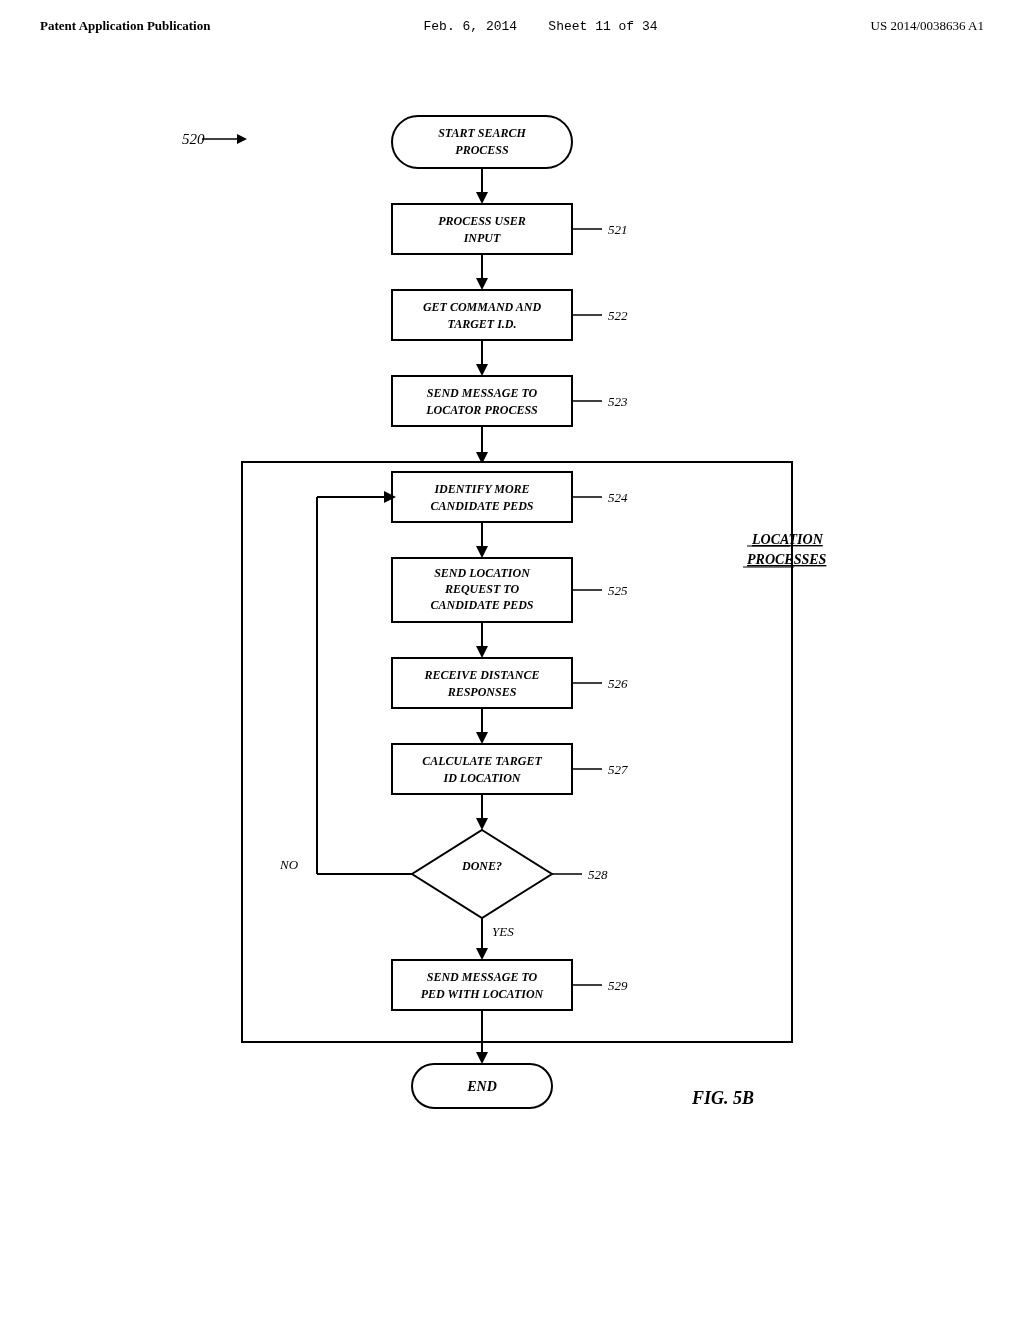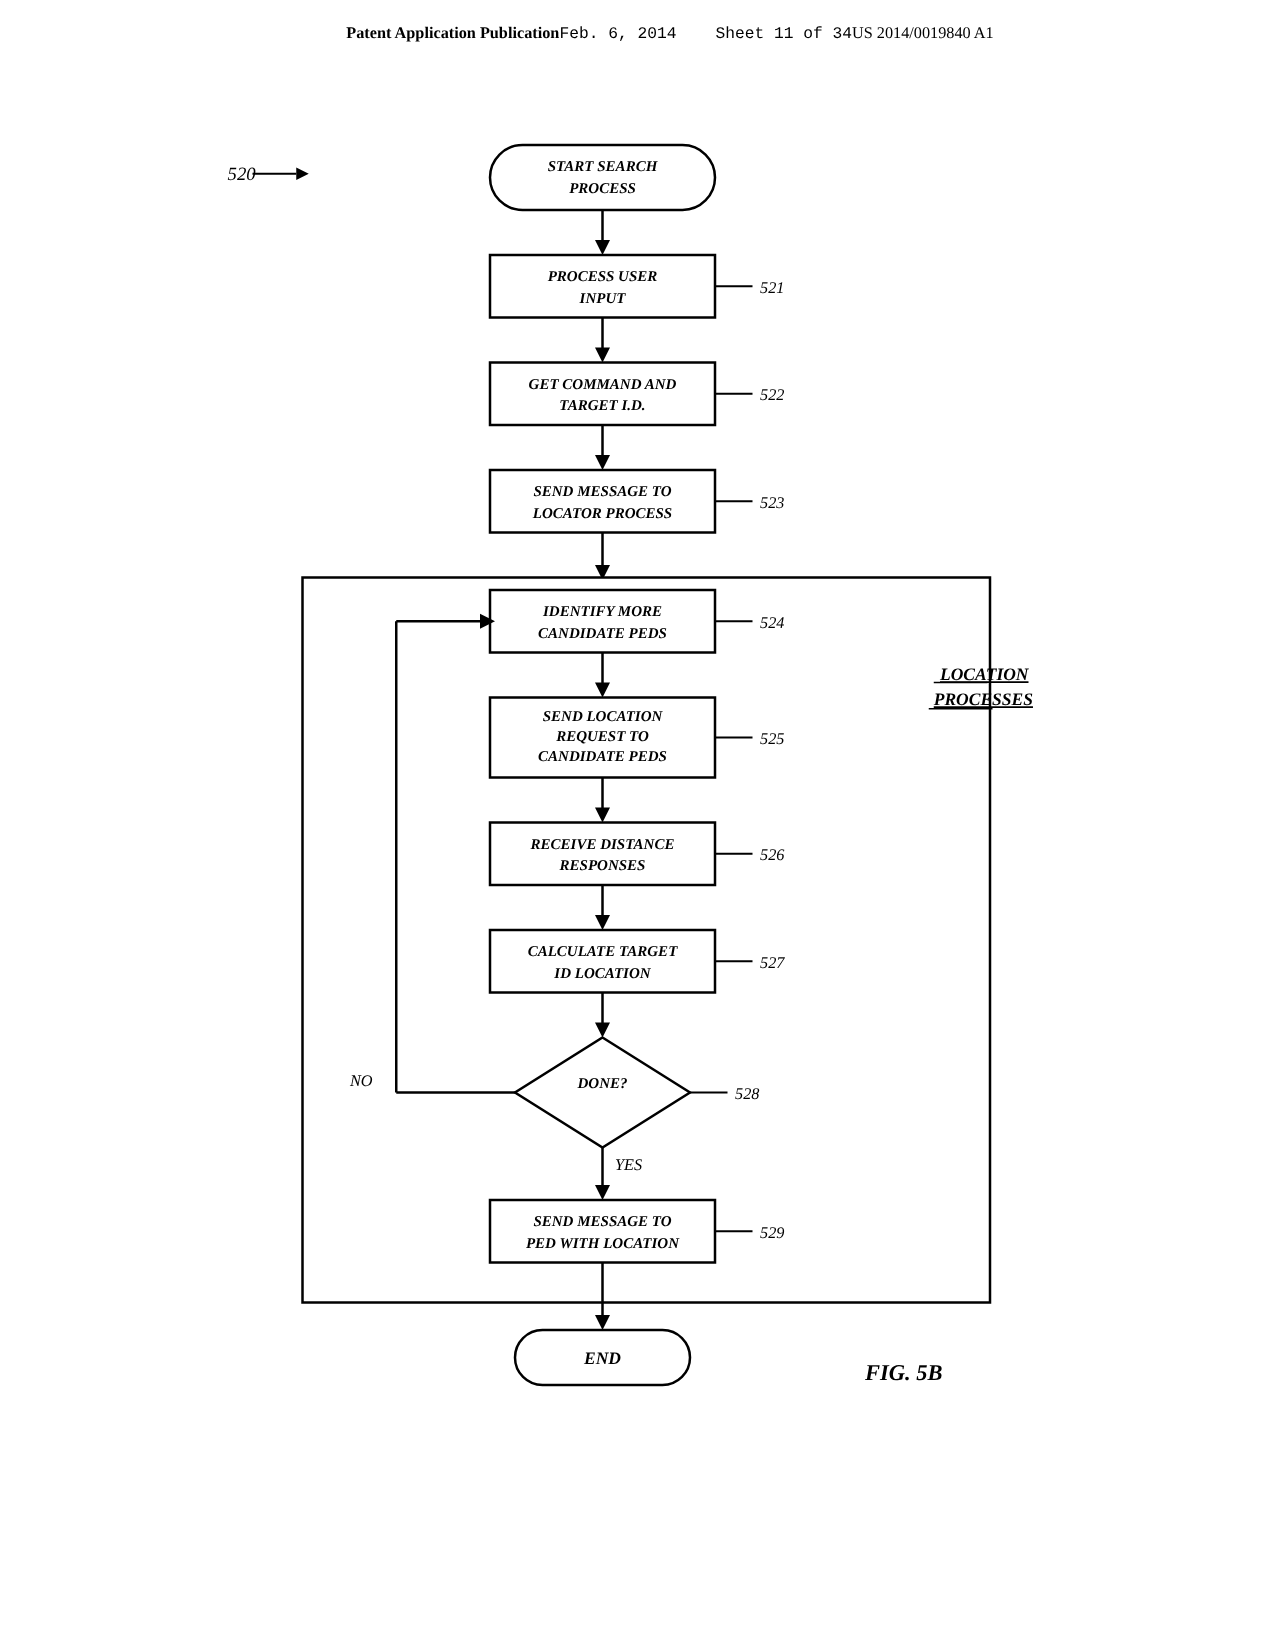--- a/index.html
+++ b/index.html
@@ -8,25 +8,24 @@
       font-family: 'Times New Roman', Times, serif;
       width: 1024px;
       min-height: 1320px;
       position: relative;
       overflow-x: hidden;
     }
 
     
     .page-header {
       display: flex;
-      justify-content: center;
+      justify-content: space-between;
       align-items: baseline;
       padding: 18px 40px 10px 40px;
       border-bottom: none;
-      margin-left: 48px;
     }
     .header-left { font-size: 13px; font-weight: bold; }
     .header-center { font-size: 13px; font-family: Liberation Mono, monospace; }
     .header-right { font-size: 13px; }
 
     
     .main-content {
       position: relative;
       width: 100%;
       padding: 10px 16px;
@@ -40,21 +39,21 @@
   </style>
 </head>
 <body>
 
 <div class="page-header">
   <span class="header-left">Patent Application Publication</span>
   <span class="header-center">
     <span>Feb. 6, 2014</span>&nbsp;&nbsp;&nbsp;
     <span>Sheet 11 of 34</span>
   </span>
-  <span class="header-right">US 2014/0019840 A1</span>
+  <span class="header-right">US 2014/0038636 A1</span>
 </div>
 
 <div class="main-content">
 
   <svg class="flowchart-svg" width="780" height="1200" viewBox="0 0 780 1200" xmlns="http://www.w3.org/2000/svg">
 
     <text x="60" y="90" font-size="15" font-style="italic" font-family="Times New Roman">520</text>
     <line x1="80" y1="85" x2="115" y2="85" stroke="#000" stroke-width="1.5"></line>
     <polygon points="115,80 125,85 115,90" fill="#000"></polygon>
 

